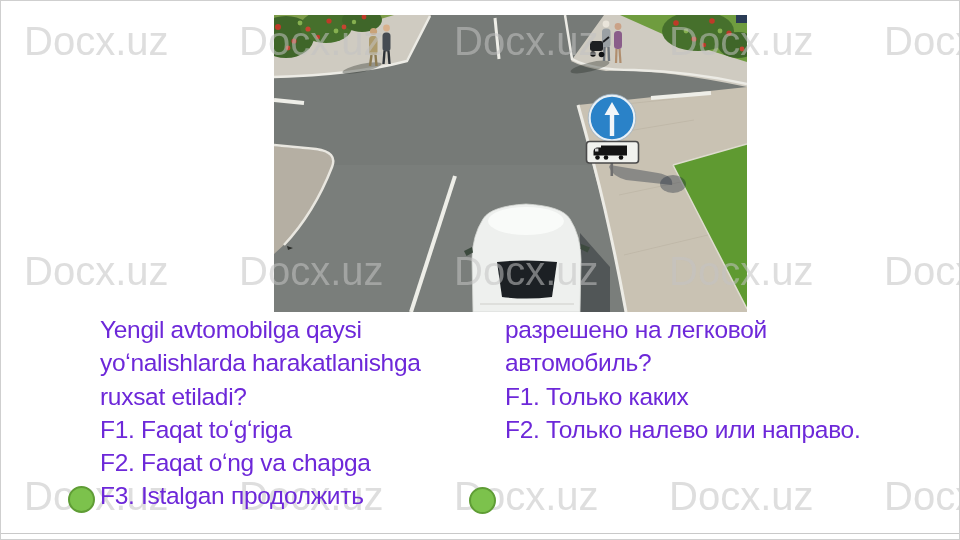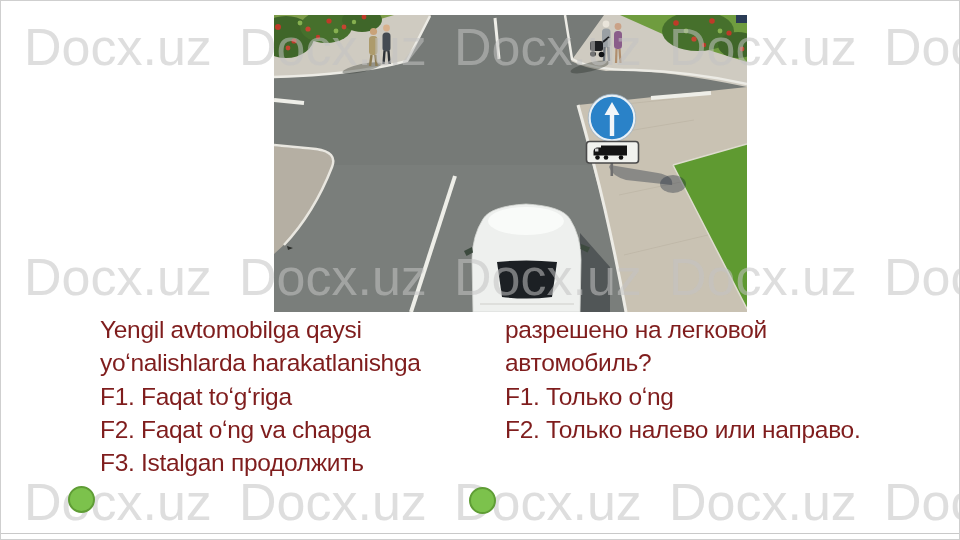--- a/index.html
+++ b/index.html
@@ -6,31 +6,31 @@
   body{
     width:960px;height:540px;position:relative;background:#ffffff;overflow:hidden;
     font-family:"Liberation Sans", sans-serif;
   }
   .frame{position:absolute;inset:0;border:1px solid #cfcfcf;pointer-events:none;z-index:9;}
   .bottom-rule{position:absolute;left:0;top:533px;width:960px;height:1px;background:#c9c9c9;z-index:8;}
 
   
   .wm{
     position:absolute;z-index:5;pointer-events:none;
-    font-size:52px;font-weight:400;letter-spacing:0px;
+    font-size:40px;font-weight:400;letter-spacing:0px;
     color:rgba(195,195,195,0.55);white-space:nowrap;line-height:1;
   }
 
   
   .photo{position:absolute;left:274px;top:15px;width:473px;height:297px;z-index:1;}
 
   
   .qblock{
     position:absolute;top:313px;z-index:6;
-    font-size:24.5px;line-height:33.3px;letter-spacing:-0.3px;color:#7f1d1d;
+    font-size:24.5px;line-height:33.3px;letter-spacing:-0.3px;color:#6d28d9;
     white-space:nowrap;
   }
   .qblock.uz{left:100px;}
   .qblock.ru{left:505px;}
   .qline{height:33.3px;}
 
   
   .marker{
     position:absolute;width:23px;height:23px;border-radius:50%;z-index:7;
     background:#7cc24c;border:2px solid #5f9d35;box-sizing:content-box;
@@ -184,26 +184,27 @@
     <path d="M223,247 Q252,244 283,247 L278,282 Q252,285 228,282 Z" fill="#1c2024"></path>
     <line x1="206" y1="289" x2="300" y2="289" stroke="#d8dad6" stroke-width="1.6"></line>
     <path d="M198,232 l-8,4 l2.5,5 l6.5,-3.5 z" fill="#3c4a3e"></path>
     <path d="M307,229 l9,3.5 l-2.5,5 l-7,-3.5 z" fill="#3c4a3e"></path>
   </g>
 </svg>
 
 <div class="qblock uz">
   <div class="qline">Yengil avtomobilga qaysi</div>
   <div class="qline">yoʻnalishlarda harakatlanishga</div>
+  <div class="qline">ruxsat etiladi?</div>
   <div class="qline">F1. Faqat toʻgʻriga</div>
   <div class="qline">F2. Faqat oʻng va chapga</div>
   <div class="qline">F3. Istalgan продолжить</div>
 </div>
 
 <div class="qblock ru">
   <div class="qline">разрешено на легковой</div>
   <div class="qline">автомобиль?</div>
-  <div class="qline">F1. Только oʻng</div>
+  <div class="qline">F1. Только каких</div>
   <div class="qline">F2. Только налево или направо.</div>
 </div>
 
 <div class="marker uz"></div>
 <div class="marker ru"></div>
 
 </body></html>

